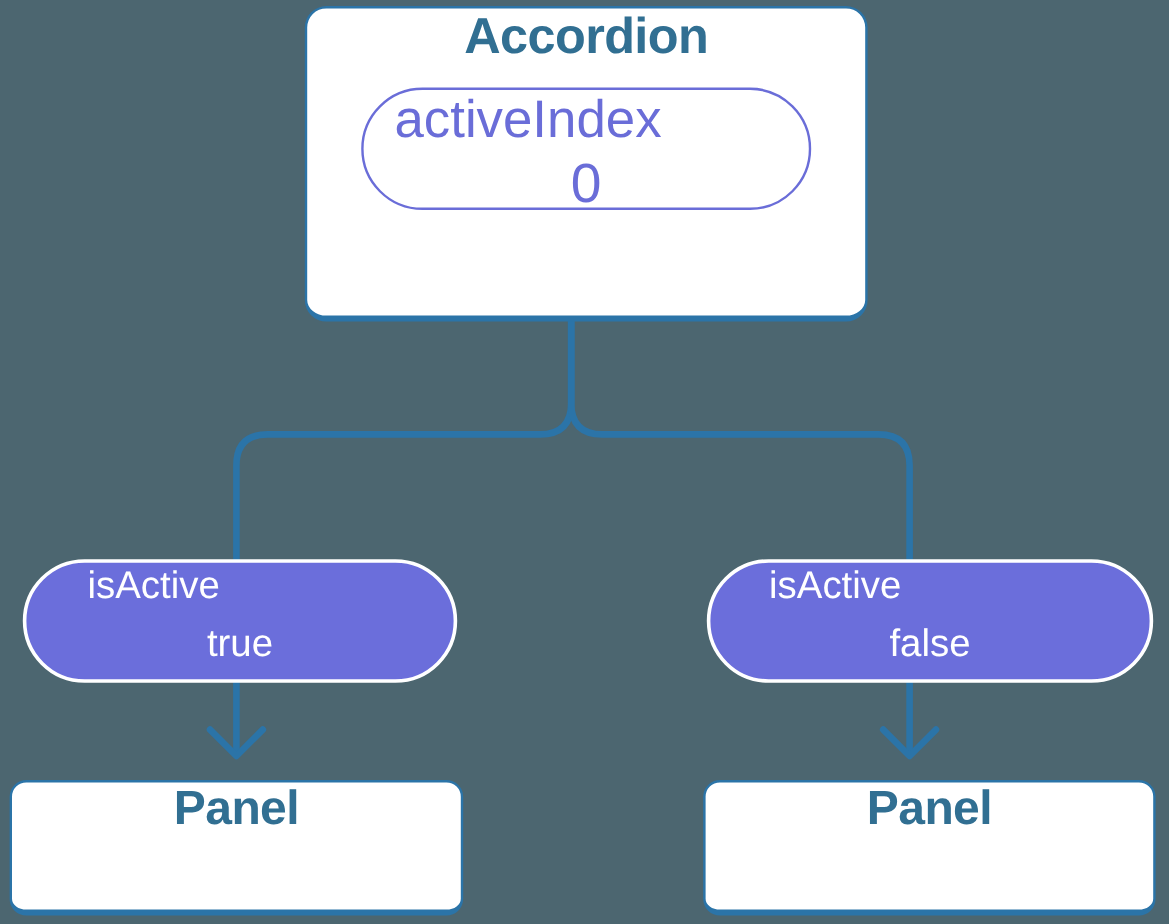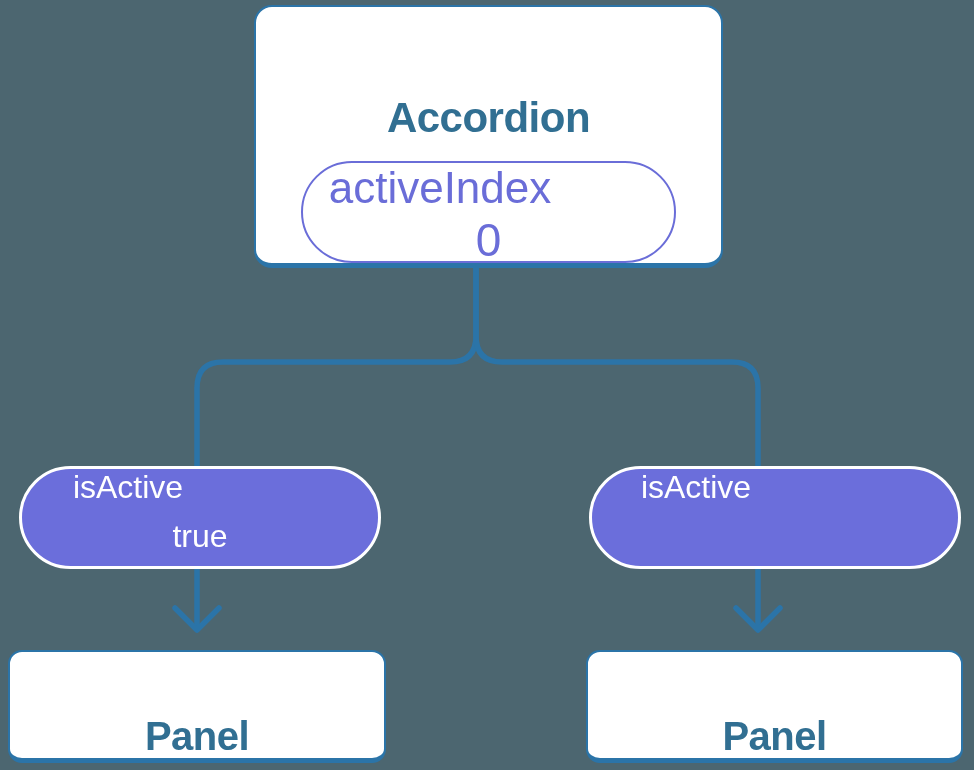--- a/index.html
+++ b/index.html
@@ -14,29 +14,29 @@
   html,body{width:974px;height:770px;overflow:hidden;}
   body{font-family:"Liberation Sans",sans-serif;background:var(--background);}
   .stage{position:relative;width:974px;height:770px;background:var(--background);}
 
   .connectors{position:absolute;left:0;top:0;width:974px;height:770px;z-index:0;}
   .connector{fill:none;stroke:var(--connector-blue);stroke-width:5.5;stroke-linecap:round;stroke-linejoin:round;}
 
   .card{
     position:absolute;z-index:1;background:var(--node-fill);
     border:2px solid var(--connector-blue);border-bottom-width:5px;
-    display:flex;flex-direction:column;align-items:center;justify-content:flex-end;
+    display:flex;flex-direction:column;align-items:center;justify-content:flex-start;
   }
   .root-card{left:254px;top:5px;width:469px;height:263px;border-radius:18px;gap:20px;}
   .card-title{
     color:var(--node-text-blue);font-size:42px;font-weight:bold;
     letter-spacing:-0.5px;line-height:1.1;text-align:center;
   }
   .panel-card{top:650px;width:378px;height:113px;border-radius:14px;}
-  .panel-card .card-title{font-size:40px;margin-top:19px;}
+  .panel-card .card-title{font-size:40px;}
   .panel-left{left:8px;}
   .panel-right{left:586px;width:377px;}
 
   .pill{display:flex;align-items:stretch;overflow:hidden;flex-direction:column;}
   .pill-seg{display:flex;align-items:center;justify-content:center;}
 
   .state-pill{
     position:relative;width:375px;height:102px;border-radius:51px;
     border:2.5px solid var(--pill-outline-purple);background:var(--node-fill);
     color:var(--pill-outline-purple);font-size:44px;
@@ -80,20 +80,21 @@
 
   <div class="pill prop-pill prop-left">
     <span class="pill-seg seg-name">isActive</span>
     <span class="pill-divider"></span>
     <span class="pill-seg seg-value">true</span>
   </div>
 
   <div class="pill prop-pill prop-right">
     <span class="pill-seg seg-name">isActive</span>
     <span class="pill-divider"></span>
+    <span class="pill-seg seg-value">false</span>
   </div>
 
   <div class="card panel-card panel-left">
     <div class="card-title">Panel</div>
   </div>
 
   <div class="card panel-card panel-right">
     <div class="card-title">Panel</div>
   </div>
 

